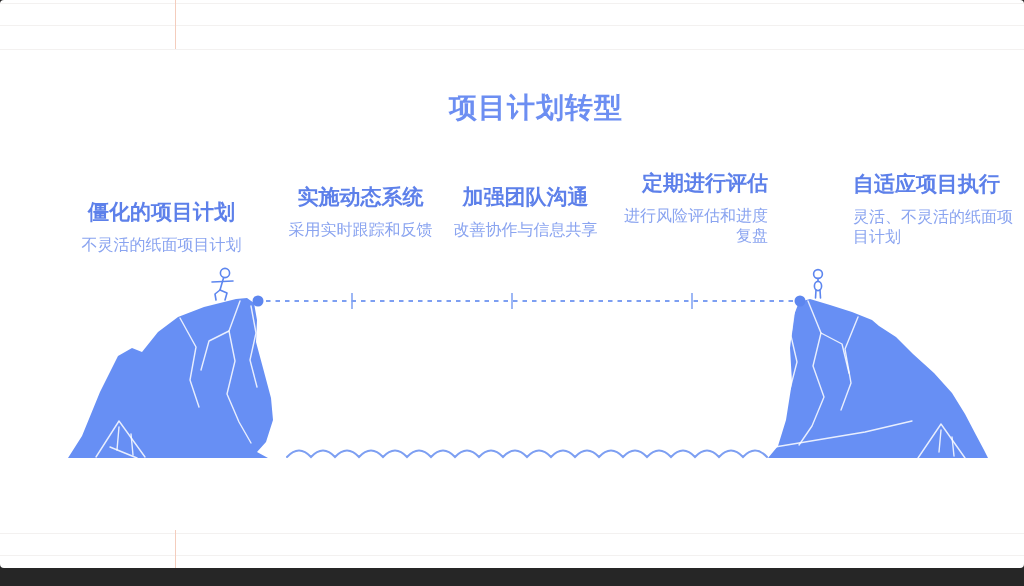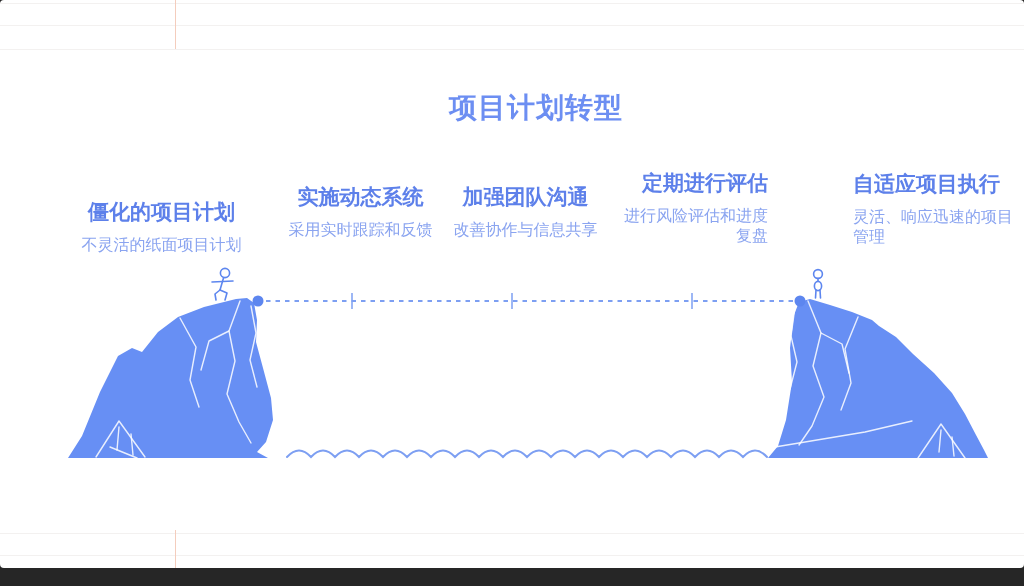--- a/index.html
+++ b/index.html
@@ -77,21 +77,21 @@
   <div class="col col3">
     <div class="col-title">加强团队沟通</div>
     <div class="col-desc">改善协作与信息共享</div>
   </div>
   <div class="col col4">
     <div class="col-title">定期进行评估</div>
     <div class="col-desc">进行风险评估和进度复盘</div>
   </div>
   <div class="col col5">
     <div class="col-title">自适应项目执行</div>
-    <div class="col-desc">灵活、响应迅速的项目管理</div>
+    <div class="col-desc">灵活、不灵活的纸面项目计划</div>
   </div>
 
   <svg class="illustration" width="1024" height="586" viewBox="0 0 1024 586">
 
     <g>
       <path class="cliff" d="M68 458 L82 436 L100 392 L118 356 L132 348 L142 352 L158 332 L178 317 L204 307 L236 299 L247 298 L254 303 L257 320 L256 342 L263 368 L271 398 L273 420 L266 442 L257 452 L268 458 Z"></path>
       <polyline class="ridge" points="240,301 229,331 235,361 227,394 239,422 251,443"></polyline>
       <polyline class="ridge" points="229,331 209,341 201,370"></polyline>
       <polyline class="ridge" points="251,306 256,333 250,360 257,387"></polyline>
       <polyline class="ridge" points="180,318 196,347 190,380 199,407"></polyline>

